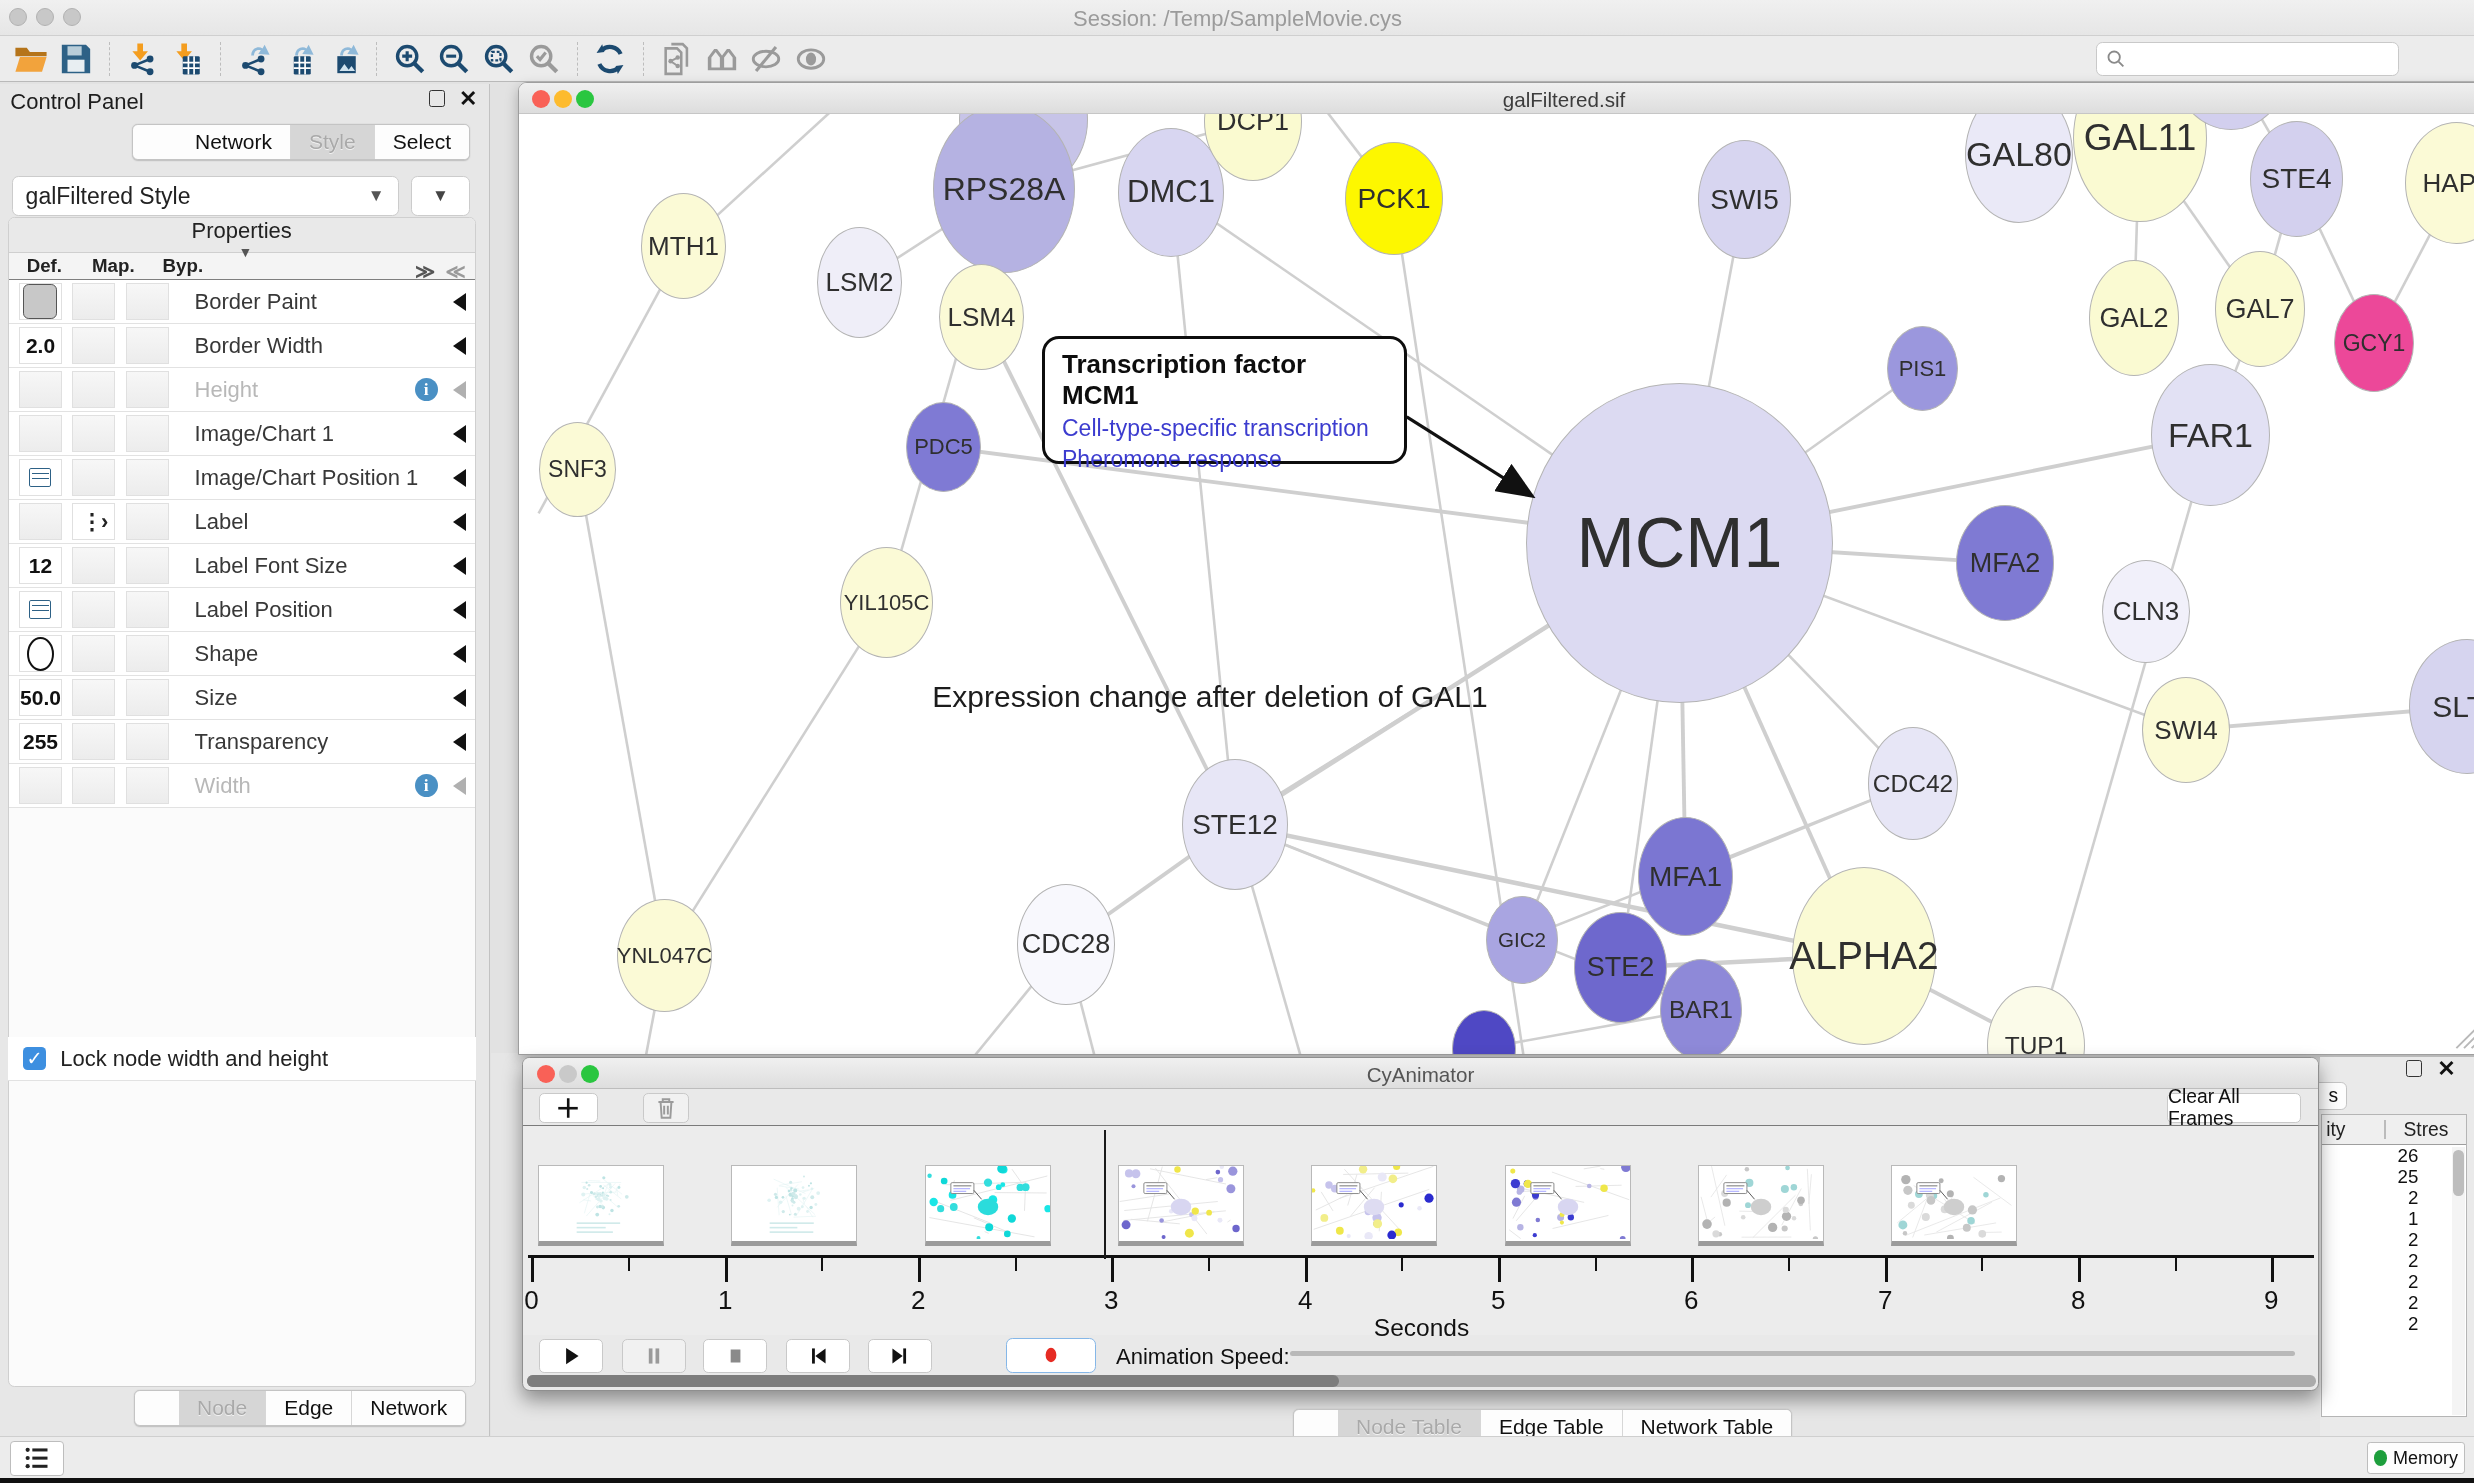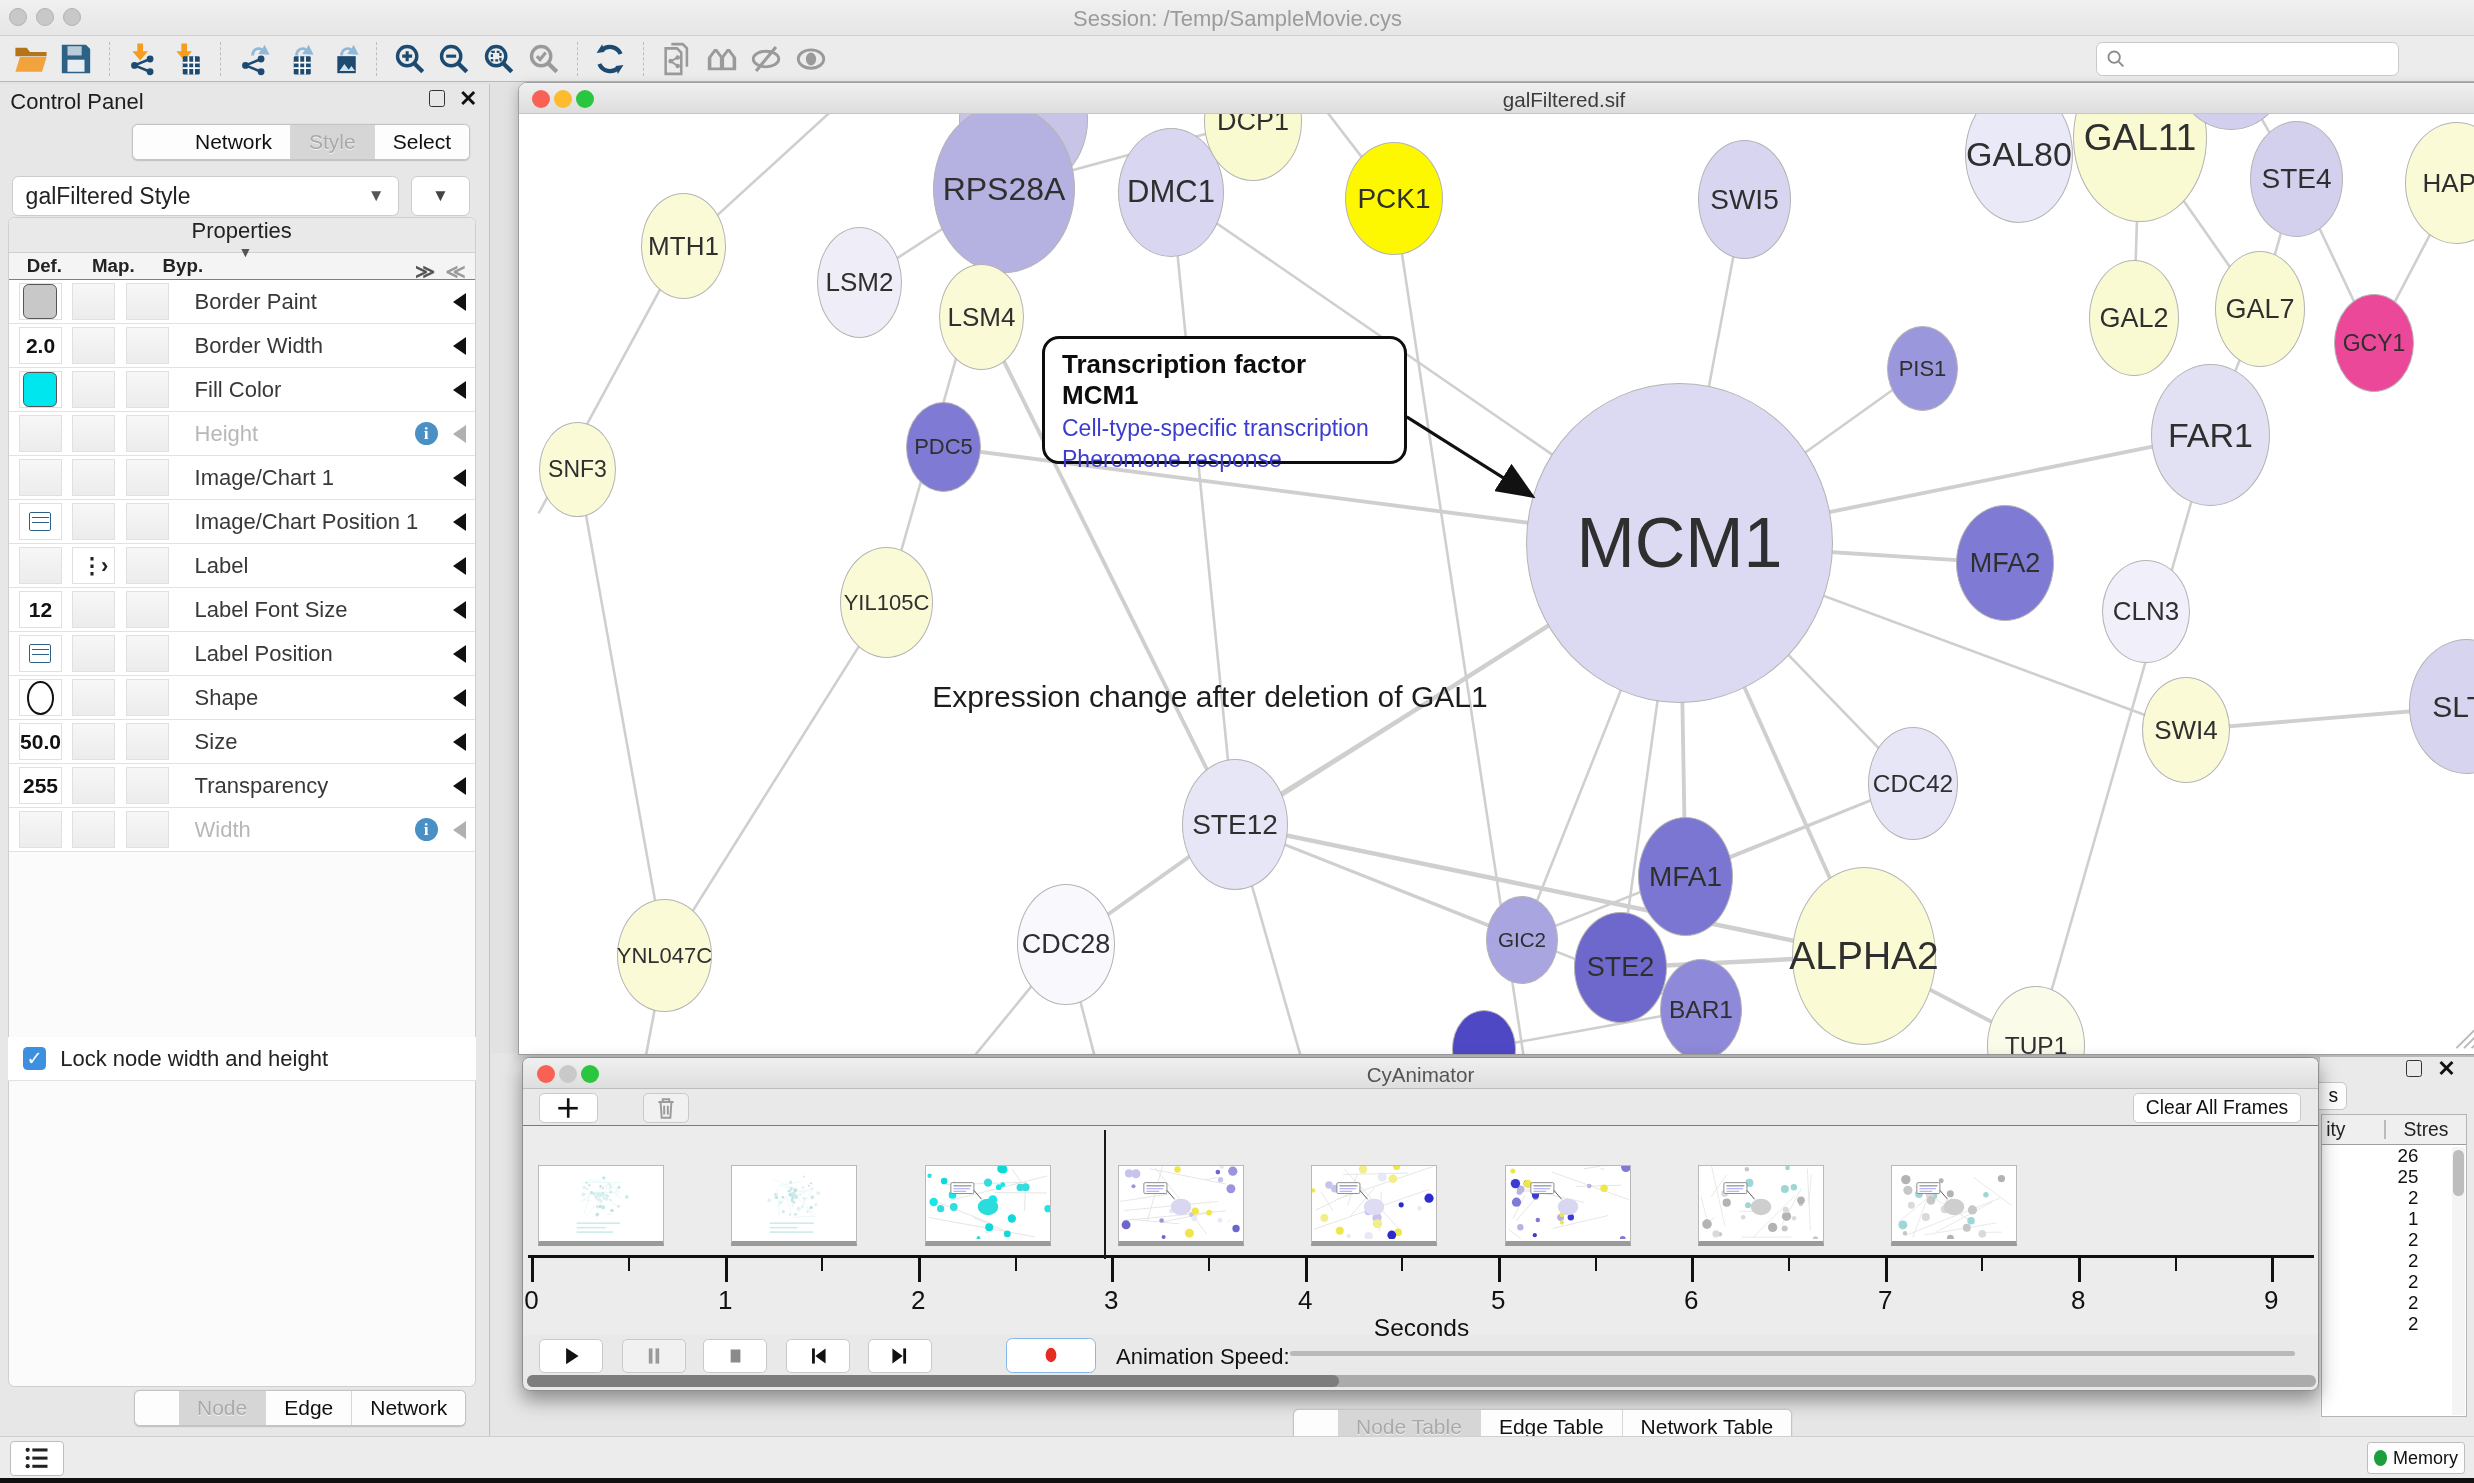--- a/index.html
+++ b/index.html
@@ -117,21 +117,21 @@
   .cyanimator { position:absolute; left:522px; top:1057px; width:1797px; height:334px; background:#e9e9e9;
     border:1.3px solid #8f8f8f; border-radius:7.7px; box-shadow:0 9px 19.3px rgba(0,0,0,.4); }
   .cy-titlebar { height:31px; background:linear-gradient(#f0f0f0,#dedede); border-bottom:0.6px solid #bdbdbd;
     border-radius:6.4px 6.4px 0 0; position:relative; }
   .cy-title { position:absolute; left:0; right:0; top:4.5px; text-align:center; font-size:20.6px; color:#555; }
   .cy-toolbar { position:absolute; left:0; top:31px; width:100%; height:37px; border-bottom:1.9px solid #7a7a7a; }
   .cy-btn { position:absolute; background:#fff; border:1.3px solid #c9c9c9; border-radius:5.2px;
     display:flex; align-items:center; justify-content:center; }
   .cy-btn svg { width:26px; height:26px; }
   .cy-btn.dim { background:#f1f1f1; }
-  .clear-btn { position:absolute; right:17px; top:3.9px; width:168px; height:30px; background:#fff; border:1.3px solid #c9c9c9;
+  .clear-btn { position:absolute; right:17px; top:3.9px; width:134px; height:30px; background:#fff; border:1.3px solid #c9c9c9;
     border-radius:5.2px; font-size:19.3px; display:flex; align-items:center; justify-content:center; color:#111; }
   .timeline { position:absolute; left:0; top:68px; width:100%; height:209px; background:#ececec; }
   .thumb { position:absolute; top:39px; width:126px; height:81px; background:#fff; border:1.3px solid #b9b9b9;
     border-bottom:5.2px solid #9b9b9b; }
   .playhead { position:absolute; left:581px; top:3.9px; width:1.9px; height:129px; background:#1a1a1a; z-index:3; }
   .ruler-line { position:absolute; left:5.2px; top:129px; width:1786px; height:3.2px; background:#111; }
   .tick { position:absolute; top:129px; background:#111; }
   .tick-num { position:absolute; top:159px; width:39px; margin-left:-19.3px; text-align:center; font-size:26px; color:#111; }
   .seconds-label { position:absolute; left:0; width:1797px; top:188px; text-align:center; font-size:24.5px; color:#111; }
   .cy-controls { position:absolute; left:0; top:277px; width:100%; height:41px; }
@@ -357,29 +357,20 @@
           <span class="prop-label">Border Paint</span>
           <span class="row-arrow"></span>
         </div>
         <div class="prop-row">
           <div class="pcell filled">
             <span class="pval">2.0</span>
           </div>
           <div class="pcell"></div>
           <div class="pcell"></div>
           <span class="prop-label">Border Width</span>
-          <span class="row-arrow"></span>
-        </div>
-        <div class="prop-row">
-          <div class="pcell filled">
-            <div class="swatch" style="background: rgb(0, 230, 238);"></div>
-          </div>
-          <div class="pcell"></div>
-          <div class="pcell"></div>
-          <span class="prop-label">Fill Color</span>
           <span class="row-arrow"></span>
         </div>
         <div class="prop-row disabled">
           <div class="pcell"></div>
           <div class="pcell"></div>
           <div class="pcell"></div>
           <span class="prop-label">Height</span>
           <span class="info-ic">i</span>
           <span class="row-arrow"></span>
         </div>

